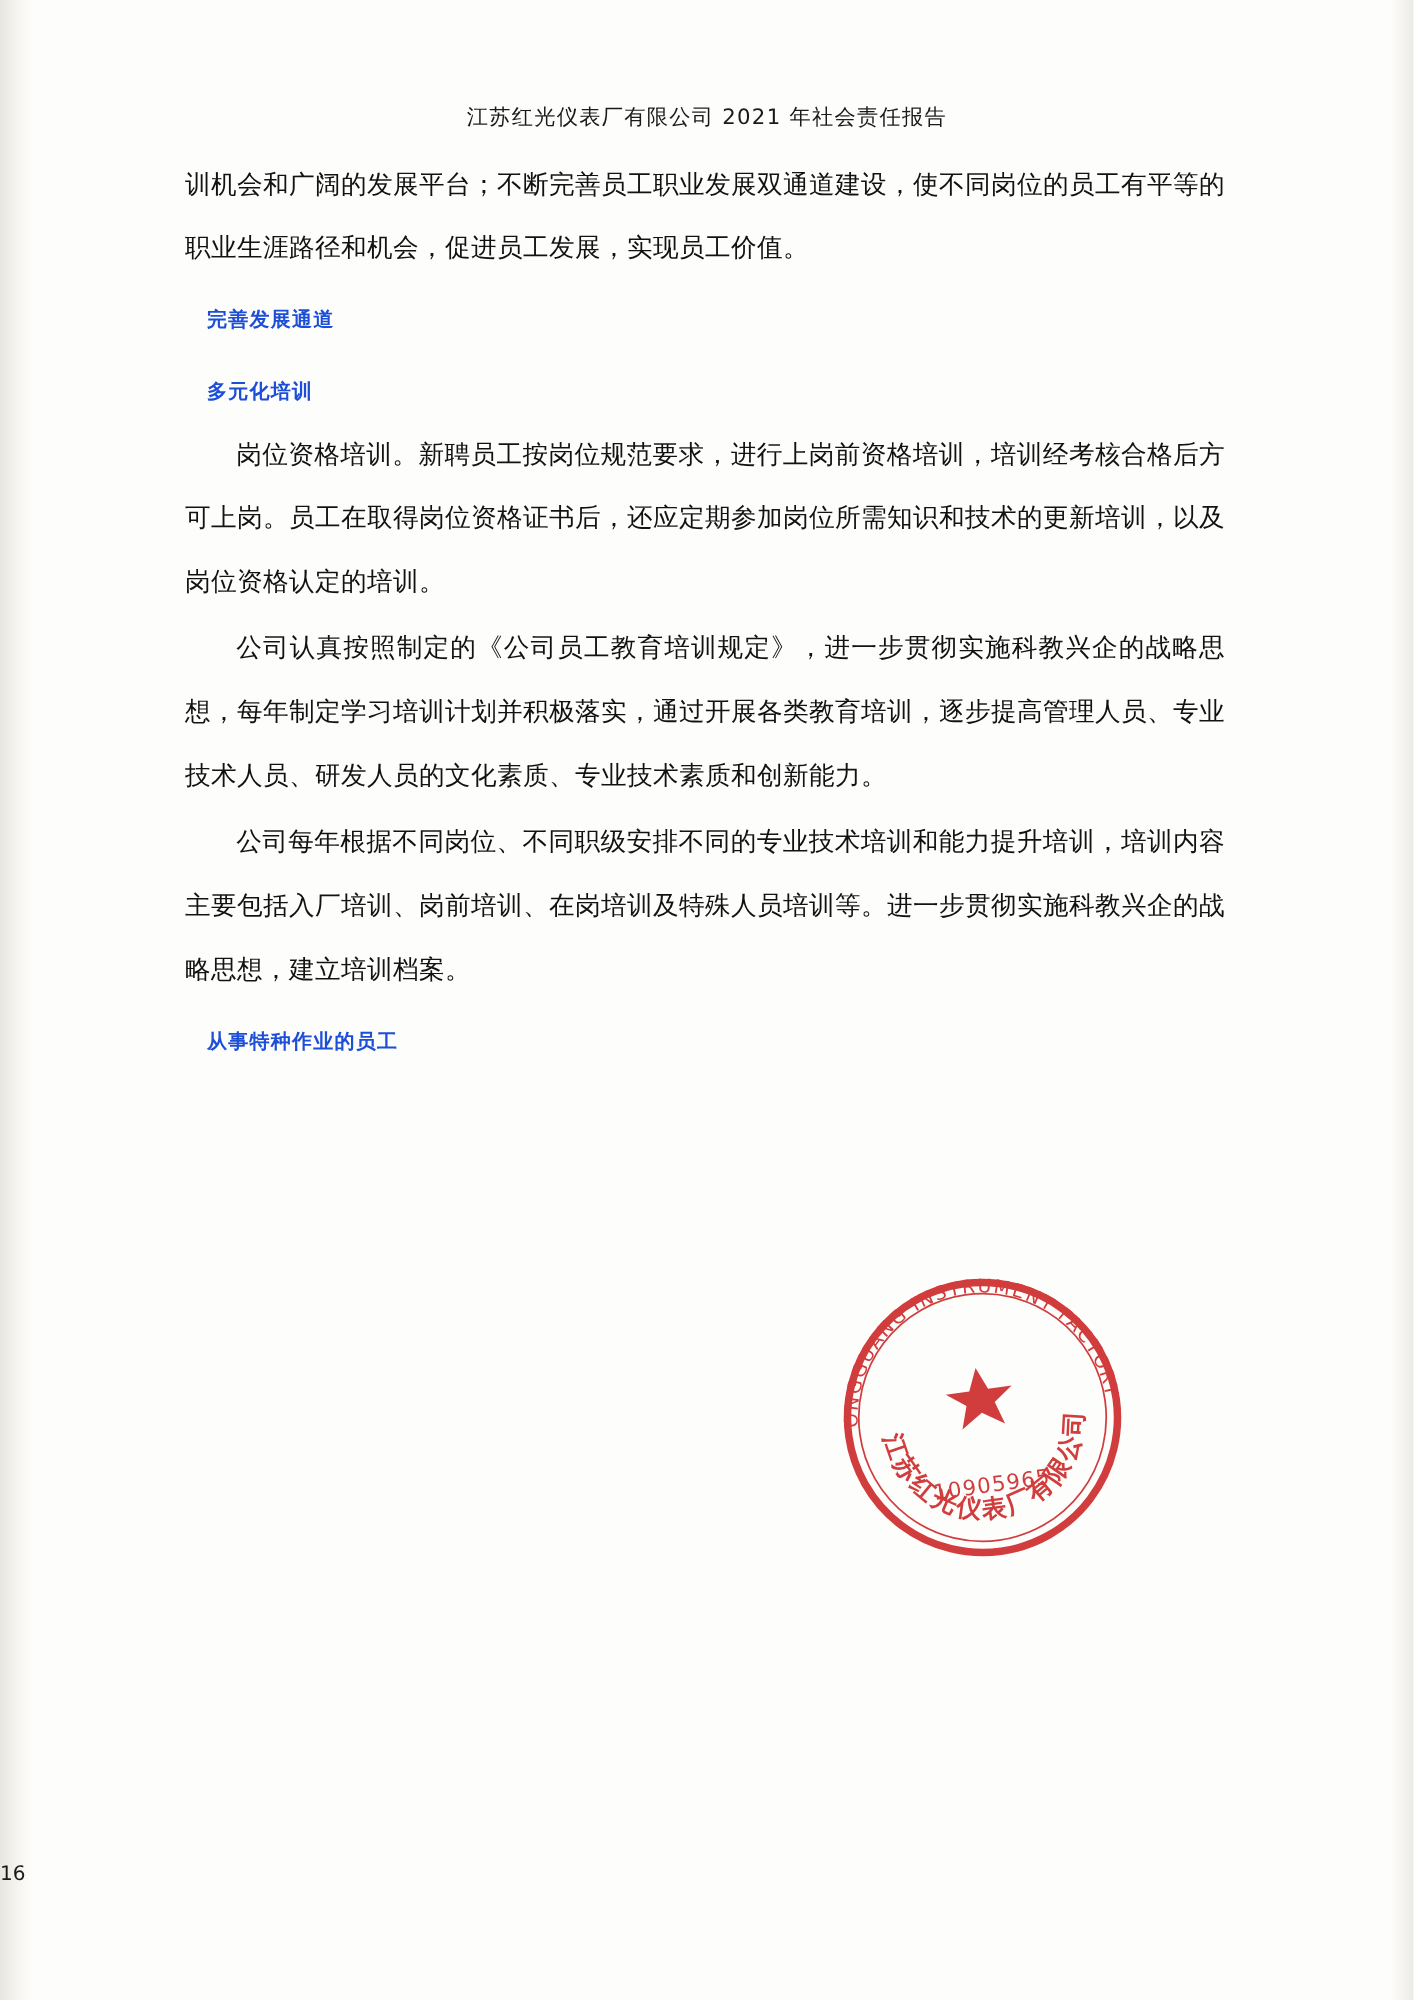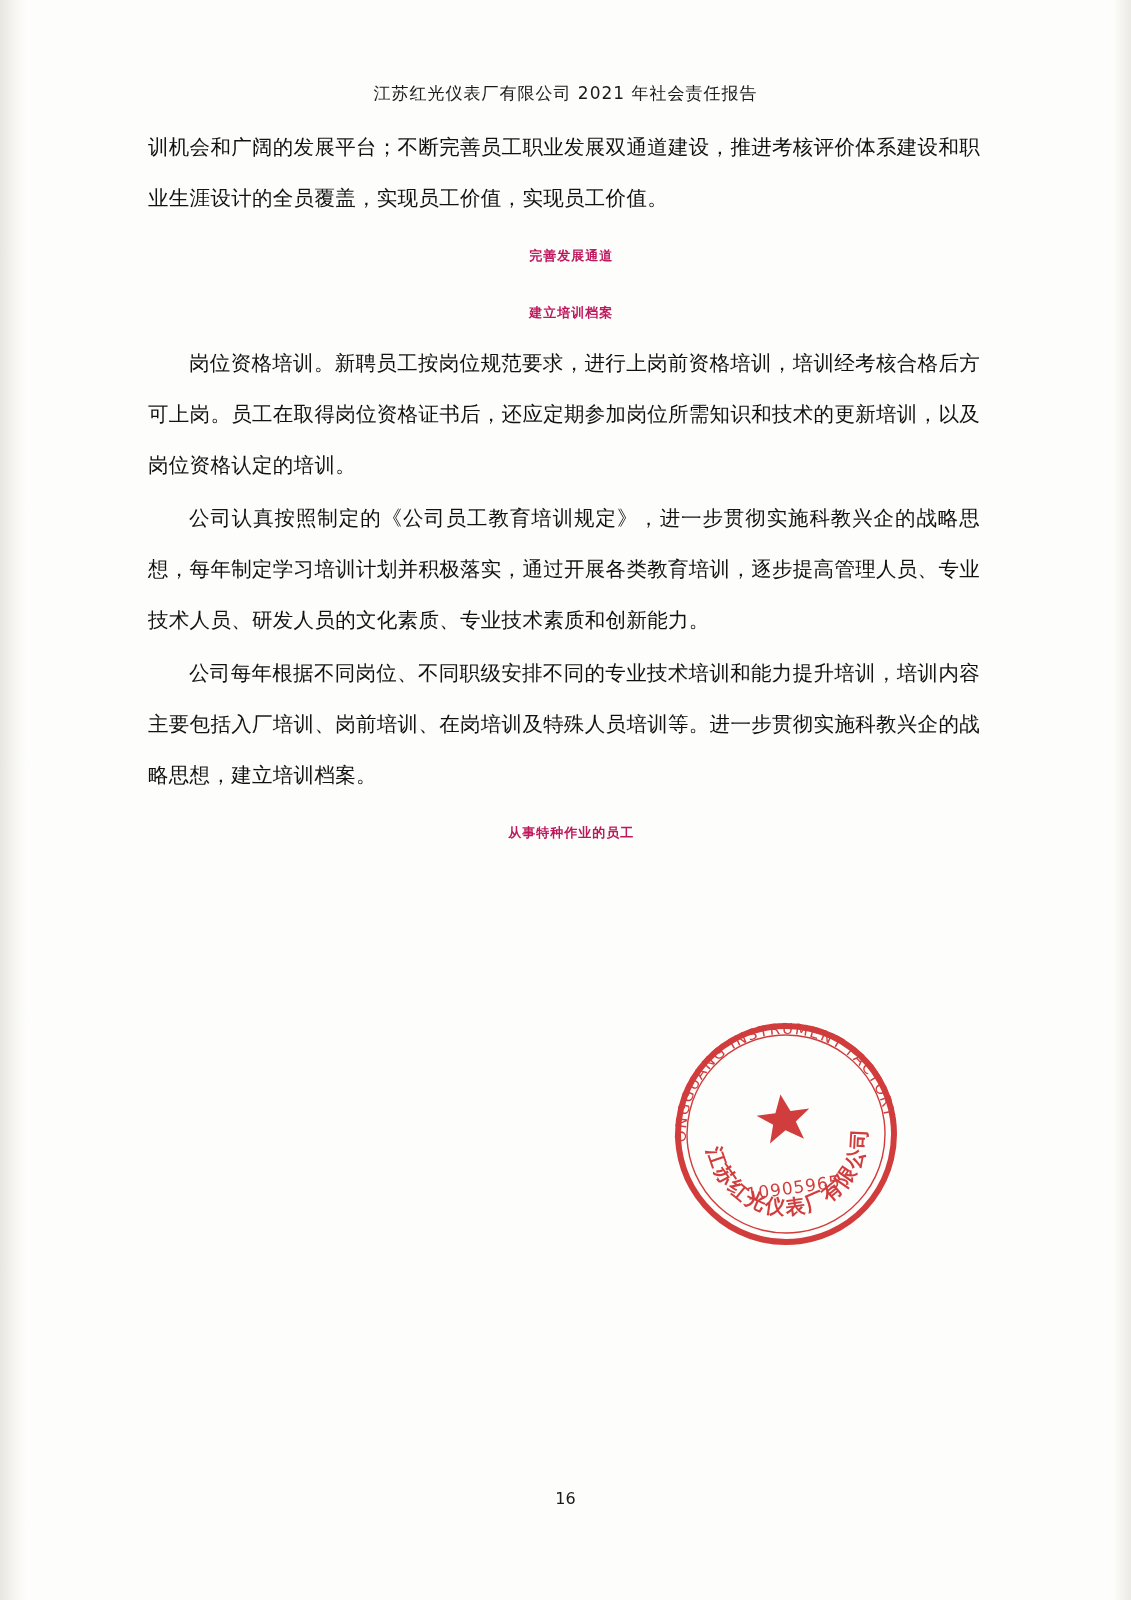--- a/index.html
+++ b/index.html
@@ -61,35 +61,33 @@
     color: #121212;
     text-align: justify;
     text-justify: inter-ideograph;
     letter-spacing: 0.3px;
   }
   p.indent {
     text-indent: 2em;
   }
   h2.section-head {
     margin: 6px 0 0 0;
-    font-size: 13px;
+    font-size: 16px;
     line-height: 51px;
     font-weight: bold;
-    color: #be185d;
+    color: #1d4ed8;
     text-indent: 1.1em;
     letter-spacing: 1px;
-    text-align: center;
   }
 
   .page-number {
     position: absolute;
     bottom: 92px;
     left: 0;
     width: 1131px;
-    text-align: center;
     font-size: 16px;
     color: #1a1a1a;
   }
 
   
   .seal {
     position: absolute;
     left: 660px;
     top: 1008px;
     width: 252px;
@@ -100,23 +98,23 @@
   .seal svg { display: block; }
 </style>
 </head>
 <body>
 
 <div class="page">
 
   <div class="header">江苏红光仪表厂有限公司 2021 年社会责任报告</div>
 
   <div class="content">
-      <p class="body-text">训机会和广阔的发展平台；不断完善员工职业发展双通道建设，推进考核评价体系建设和职业生涯设计的全员覆盖，实现员工价值，实现员工价值。</p>
+      <p class="body-text">训机会和广阔的发展平台；不断完善员工职业发展双通道建设，使不同岗位的员工有平等的职业生涯路径和机会，促进员工发展，实现员工价值。</p>
       <h2 class="section-head">完善发展通道</h2>
-      <h2 class="section-head">建立培训档案</h2>
+      <h2 class="section-head">多元化培训</h2>
       <p class="body-text indent">岗位资格培训。新聘员工按岗位规范要求，进行上岗前资格培训，培训经考核合格后方可上岗。员工在取得岗位资格证书后，还应定期参加岗位所需知识和技术的更新培训，以及岗位资格认定的培训。</p>
       <p class="body-text indent">公司认真按照制定的《公司员工教育培训规定》，进一步贯彻实施科教兴企的战略思想，每年制定学习培训计划并积极落实，通过开展各类教育培训，逐步提高管理人员、专业技术人员、研发人员的文化素质、专业技术素质和创新能力。</p>
       <p class="body-text indent">公司每年根据不同岗位、不同职级安排不同的专业技术培训和能力提升培训，培训内容主要包括入厂培训、岗前培训、在岗培训及特殊人员培训等。进一步贯彻实施科教兴企的战略思想，建立培训档案。</p>
       <h2 class="section-head">从事特种作业的员工</h2>
     </div>
 
   <div class="seal">
     <svg width="252" height="252" viewBox="0 0 252 252" xmlns="http://www.w3.org/2000/svg">
       <defs>
         <path id="arcTop" d="M 26,126 A 100,100 0 0 1 226,126"></path>

